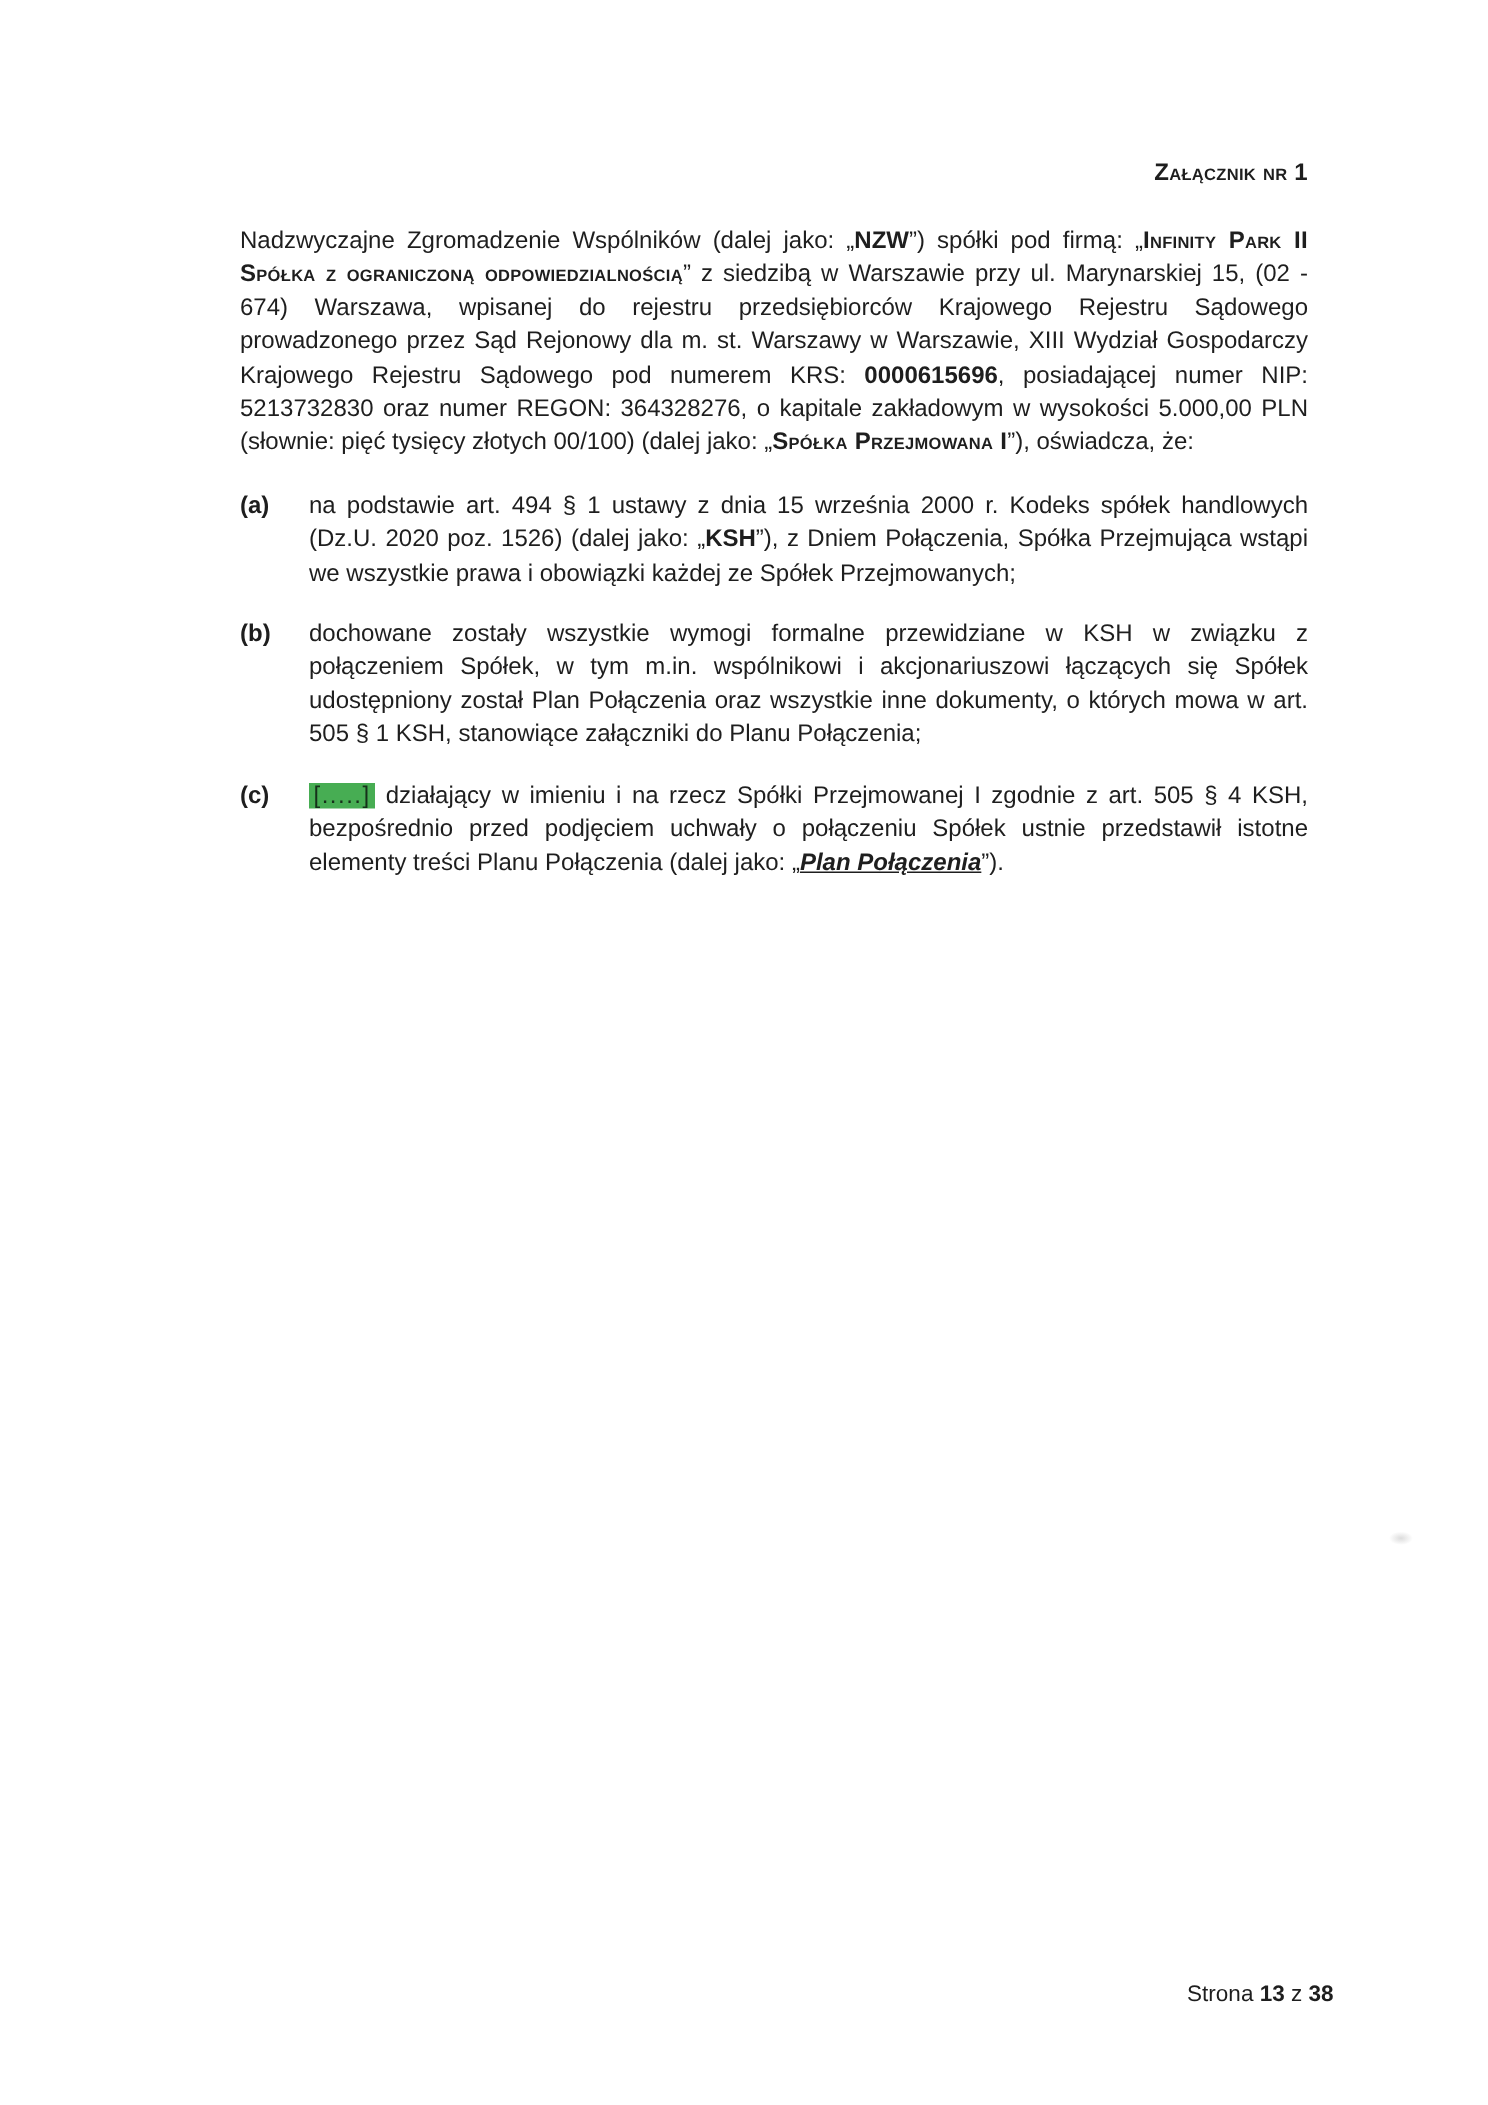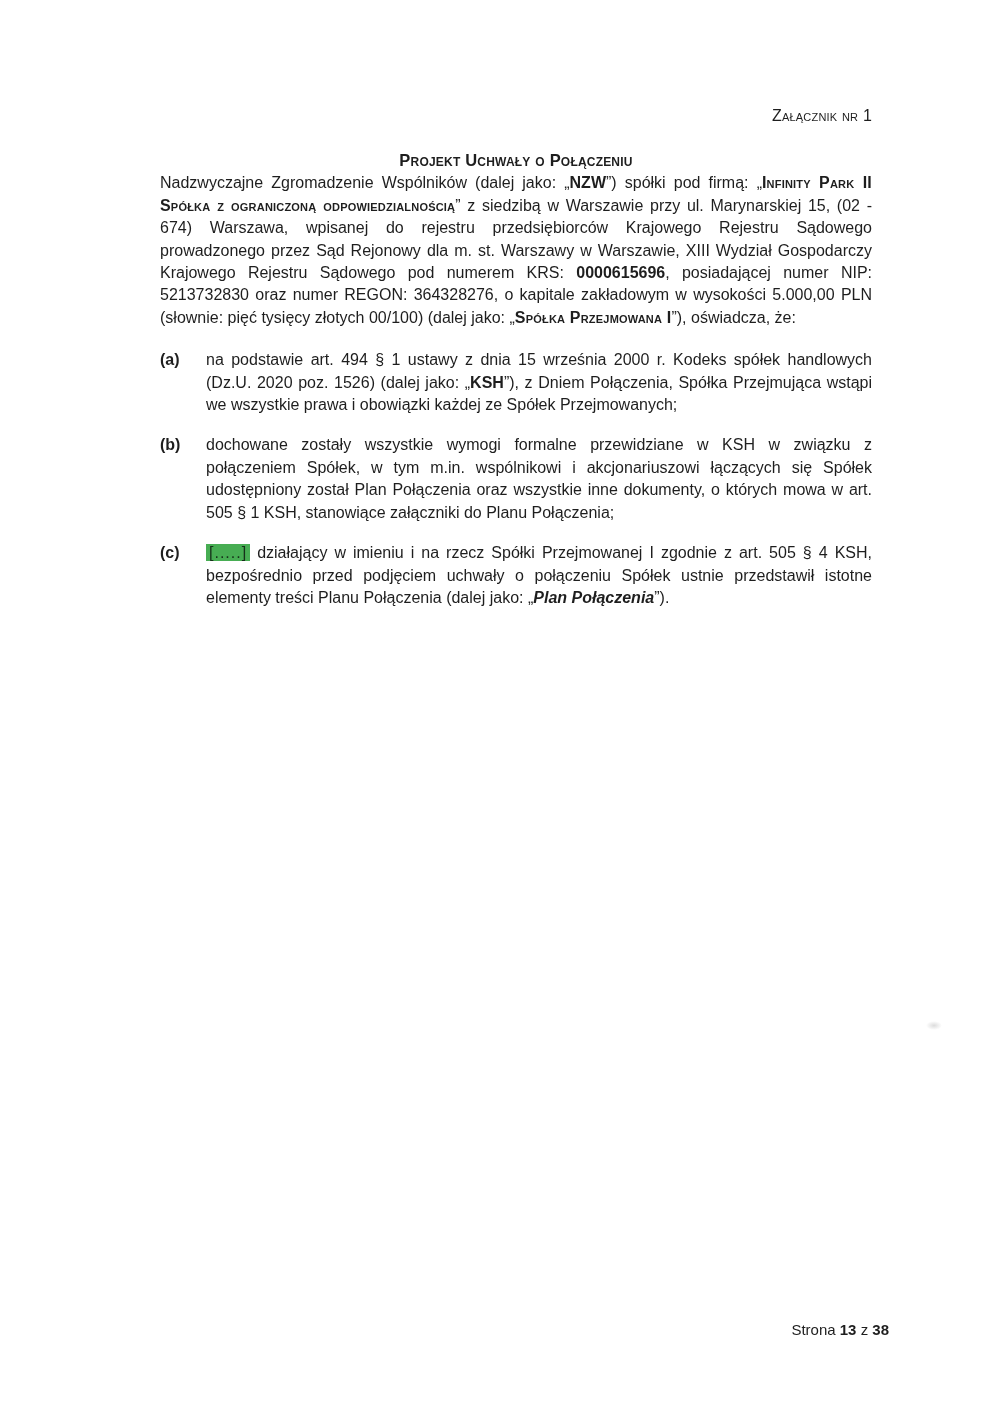--- a/index.html
+++ b/index.html
@@ -7,21 +7,21 @@
   .page {
     position:relative;
     width:992px; height:1403px;
     background:#ffffff;
     font-family:"Liberation Sans", sans-serif;
     color:var(--ink, #1e1e1e);
     overflow:hidden;
   }
   .attachment {
     position:absolute; top:107px; right:120px;
-    font-weight:400; font-variant:small-caps;
+    font-weight:700; font-variant:small-caps;
     font-size:16px; letter-spacing:.2px;
   }
   .content {
     position:absolute; left:160px; top:149px; width:712px;
     font-size:16px; line-height:22.4px;
   }
   .title {
     text-align:center; font-variant:small-caps; font-weight:700;
     font-size:16.5px; letter-spacing:.2px;
   }
@@ -32,21 +32,21 @@
   .intro {
     margin-top:1px; text-align:justify;
   }
   .item-list { list-style:none; margin-top:20px; }
   .item-list li { display:flex; }
   .item-list li + li { margin-top:18px; }
   .marker { flex:0 0 46px; font-weight:700; }
   .item-text { flex:1; text-align:justify; }
   .run-bold { font-weight:700; }
   .run-smallcaps-bold { font-weight:700; font-variant:small-caps; letter-spacing:.2px; }
-  .run-bold-italic { font-weight:700; font-style:italic; }
+  .run-bold-italic { font-weight:700; font-style:italic;text-decoration:underline; }
   .run-highlight {
     background:var(--hl, #47ad53);
     padding:0 3px;
     color:#16301a;
     letter-spacing:1px;
   }
   .footer {
     position:absolute; top:1321px; right:103px;
     font-size:15px; line-height:18px;
   }
@@ -58,21 +58,20 @@
 </style>
 </head>
 <body>
 
 <div class="page">
 
   <div class="attachment">Załącznik nr 1</div>
 
   <div class="content">
 
-    <h1 class="title">Projekt Uchwały o Połączeniu</h1>
 
 
     <p class="intro"><span class="run run-normal">Nadzwyczajne Zgromadzenie Wspólników (dalej jako: „</span><span class="run run-bold">NZW</span><span class="run run-normal">”) spółki pod firmą: „</span><span class="run run-smallcaps-bold">Infinity Park II Spółka z ograniczoną odpowiedzialnością</span><span class="run run-normal">” z siedzibą w Warszawie przy ul. Marynarskiej 15, (02 - 674) Warszawa, wpisanej do rejestru przedsiębiorców Krajowego Rejestru Sądowego prowadzonego przez Sąd Rejonowy dla m. st. Warszawy w Warszawie, XIII Wydział Gospodarczy Krajowego Rejestru Sądowego pod numerem KRS: </span><span class="run run-bold">0000615696</span><span class="run run-normal">, posiadającej numer NIP: 5213732830 oraz numer REGON: 364328276, o kapitale zakładowym w wysokości 5.000,00 PLN (słownie: pięć tysięcy złotych 00/100) (dalej jako: „</span><span class="run run-smallcaps-bold">Spółka Przejmowana I</span><span class="run run-normal">”), oświadcza, że:</span></p>
 
     <ol class="item-list">
       <li>
         <span class="marker">(a)</span>
         <span class="item-text"><span class="run run-normal">na podstawie art. 494 § 1 ustawy z dnia 15 września 2000 r. Kodeks spółek handlowych (Dz.U. 2020 poz. 1526) (dalej jako: „</span><span class="run run-bold">KSH</span><span class="run run-normal">”), z Dniem Połączenia, Spółka Przejmująca wstąpi we wszystkie prawa i obowiązki każdej ze Spółek Przejmowanych;</span></span>
       </li>
       <li>

